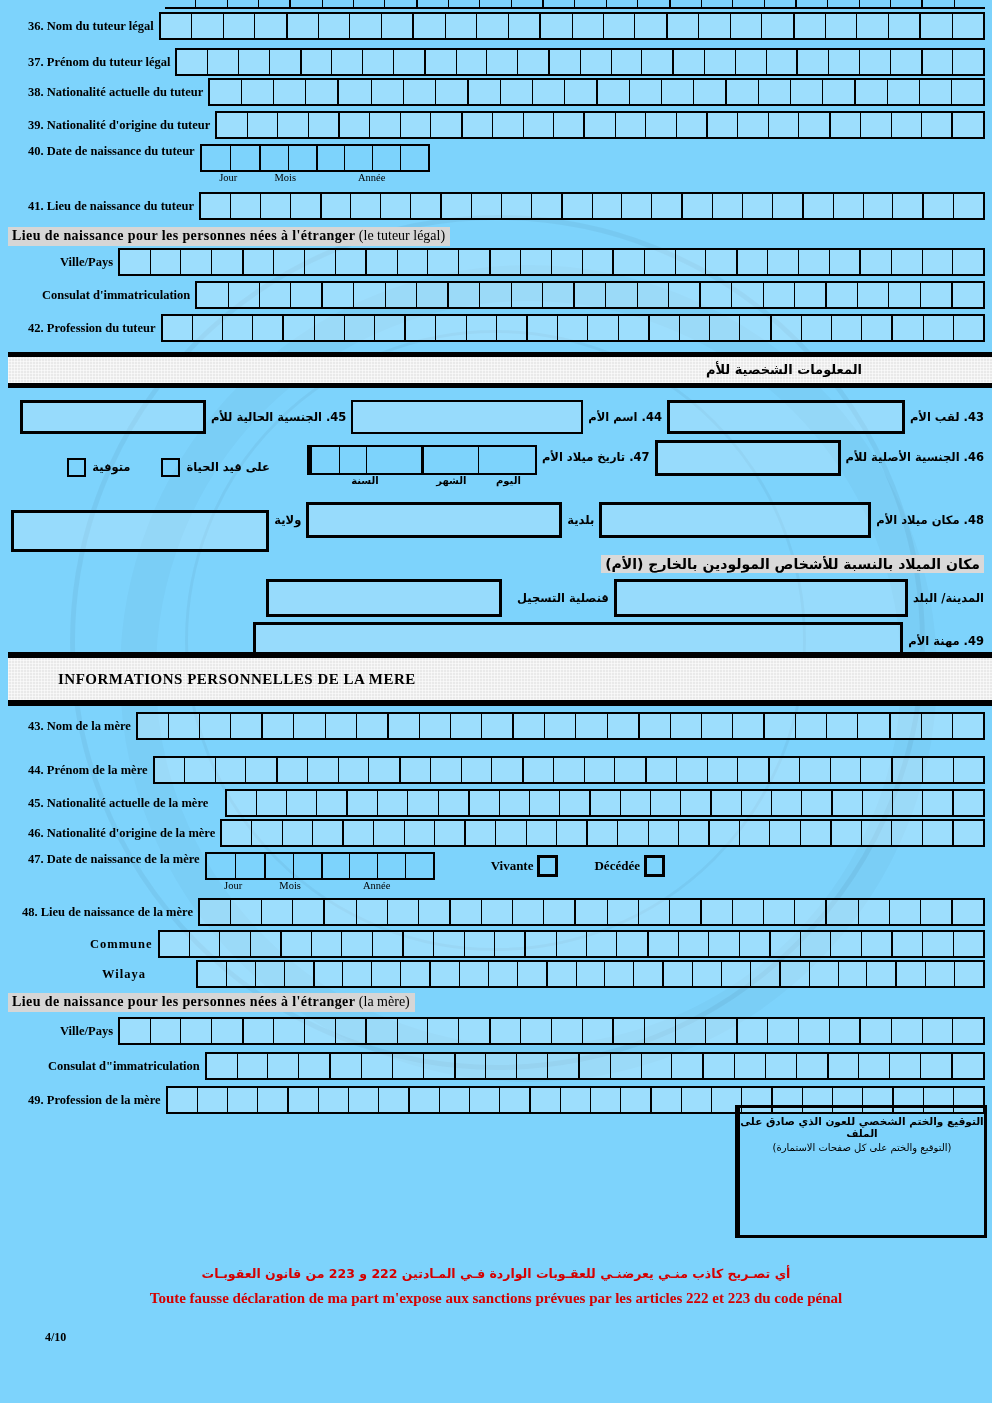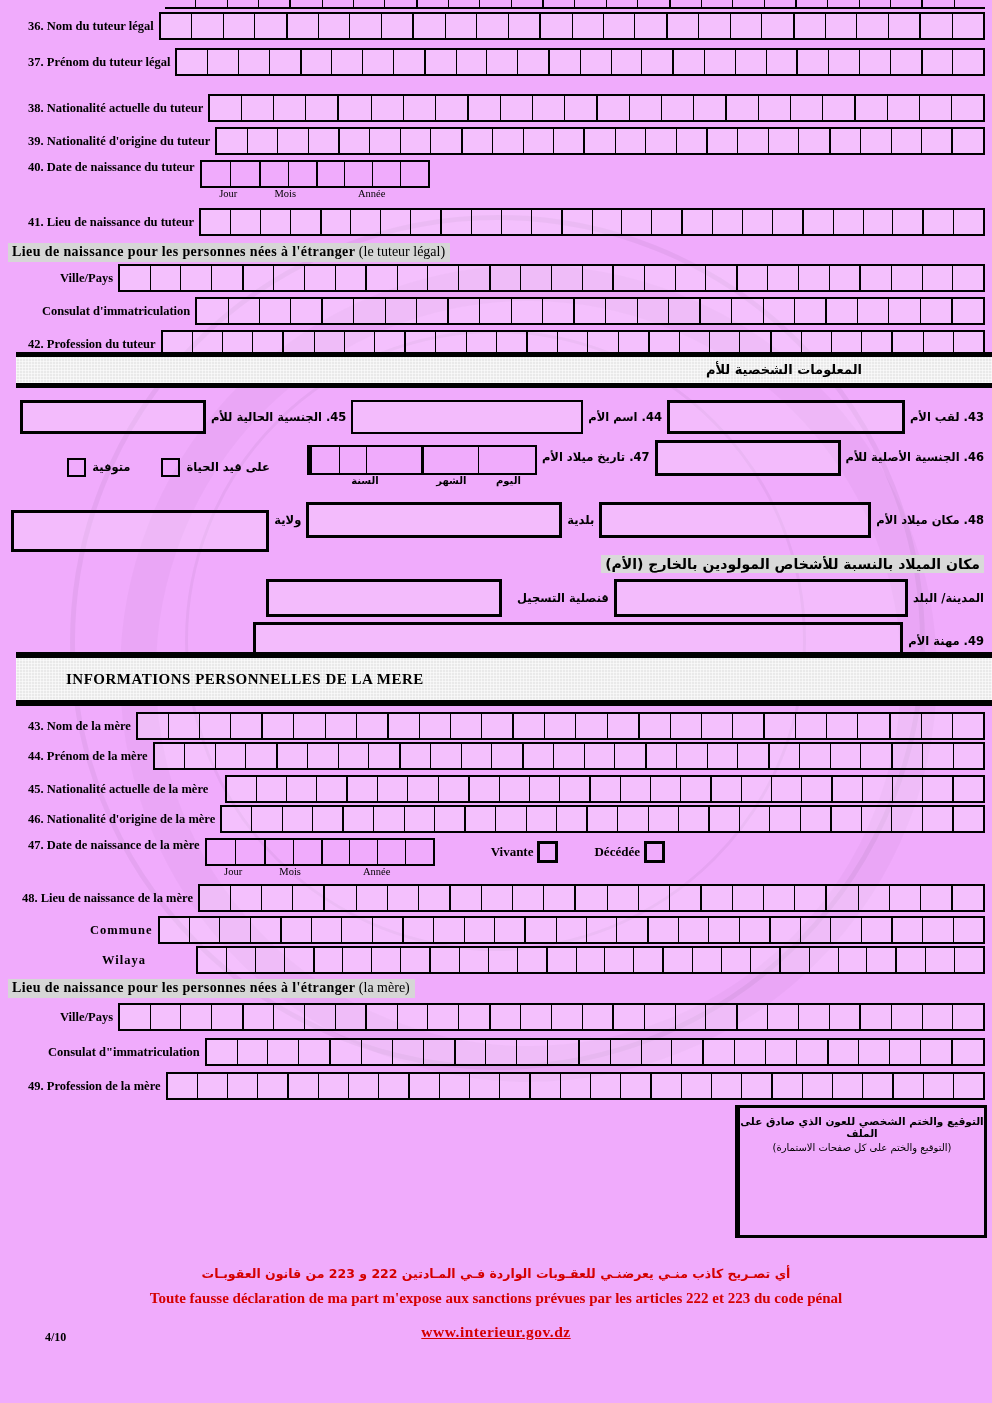--- a/index.html
+++ b/index.html
@@ -1,16 +1,16 @@
 <!DOCTYPE html>
 <html><head>
 <meta charset="utf-8">
 <style>
   html,body{margin:0;padding:0;background:#fff;}
-  #page{position:relative;width:992px;height:1403px;background:#f0abfc;overflow:hidden;
+  #page{position:relative;width:992px;height:1403px;background:#7dd3fc;overflow:hidden;
         font-family:"Liberation Serif","DejaVu Serif",serif;color:#000;}
   
   .wm{position:absolute;border-radius:50%;pointer-events:none;}
   #wm1{top:215px;left:70px;width:845px;height:845px;border:5px solid rgba(0,0,0,0.045);}
   #wm2{top:265px;left:120px;width:745px;height:745px;border:36px solid rgba(0,0,0,0.025);}
   #wm3{top:330px;left:185px;width:615px;height:615px;border:3px solid rgba(0,0,0,0.04);}
 
   
   .crow{display:flex;align-items:center;position:relative;}
   .lbl{font-size:12.5px;font-weight:bold;white-space:nowrap;padding:0 5px 0 20px;}
@@ -35,40 +35,40 @@
   .dsubs{display:flex;width:230px;height:12px;font-size:10.5px;}
   .dsubs span{text-align:center;}
   .dsubs .s0{width:57px;} .dsubs .s1{width:57px;} .dsubs .s2{width:116px;}
   .vlbl{font-size:13px;font-weight:bold;line-height:28px;margin-left:56px;}
   .vlbl.second{margin-left:36px;}
   .cbox{width:21px;height:22px;border:3px solid #000;box-sizing:border-box;margin:3px 0 0 4px;}
 
   
   #sec-tutor{position:absolute;top:12px;left:8px;right:7px;}
   #sec-mere{position:absolute;top:712px;left:8px;right:7px;}
-  #row-t36{margin-top:0;} #row-t37{margin-top:8px;} #row-t38{margin-top:18px;}
+  #row-t36{margin-top:0;} #row-t37{margin-top:8px;} #row-t38{margin-top:2px;}
   #row-t39{margin-top:5px;} #row-t40{margin-top:5px;} #row-t41{margin-top:8px;}
   #abroad-tutor{margin-top:6px;height:18px;}
   #row-tville{margin-top:4px;} #row-tconsulat{margin-top:5px;} #row-t42{margin-top:5px;}
-  #row-m43{margin-top:0;} #row-m44{margin-top:2px;} #row-m45{margin-top:5px;gap:12px;}
+  #row-m43{margin-top:0;} #row-m44{margin-top:16px;} #row-m45{margin-top:5px;gap:12px;}
   #row-m46{margin-top:2px;} #row-m47{margin-top:5px;} #row-m48{margin-top:6px;}
   #row-mcommune{margin-top:4px;} #row-mwilaya{margin-top:2px;gap:45px;}
   #abroad-mere{margin-top:4px;height:18px;}
   #row-mville{margin-top:7px;} #row-mconsulat{margin-top:7px;} #row-m49{margin-top:6px;}
   #row-tville .lbl{padding-left:52px;} #row-tconsulat .lbl{padding-left:34px;}
   #row-mville .lbl{padding-left:52px;} #row-mconsulat .lbl{padding-left:40px;}
   #row-mcommune .lbl{padding-left:82px;letter-spacing:1px;} #row-mwilaya .lbl{padding-left:94px;letter-spacing:1px;}
   #row-m48 .lbl{padding-left:14px;}
 
   .hl{display:inline-block;background:#d6d6d6;padding:1px 5px 2px 4px;font-size:14px;}
   .hl b{font-weight:bold;letter-spacing:.4px;}
   .hl .suffix{font-weight:normal;}
 
   
-  .band{position:absolute;left:16px;right:0;border-radius:14px;}
+  .band{position:absolute;left:8px;right:0;border-radius:14px;}
   #band-ar{top:352px;}
   #band-fr{top:652px;}
   .bar{height:5px;background:#000;}
   #band-fr .bar{height:6px;}
   .bandbg{background:#e9e9e9;
      background-image:repeating-linear-gradient(90deg,rgba(255,255,255,.55) 0 1px,transparent 1px 3px),
                       repeating-linear-gradient(0deg,rgba(255,255,255,.55) 0 1px,transparent 1px 3px);font-family:Liberation Serif, serif;}
   #band-ar .bandbg{height:26px;line-height:26px;text-align:right;padding-right:130px;
      font-family:"DejaVu Sans",sans-serif;font-size:13px;font-weight:bold;direction:rtl;}
   #band-fr .bandbg{height:42px;line-height:42px;padding-left:50px;
@@ -880,14 +880,13 @@
   </div>
 
   <div id="sig-box">
     <div class="sig1">التوقيع والختم الشخصي للعون الذي صادق على الملف</div>
     <div class="sig2">(التوقيع والختم على كل صفحات الاستمارة)</div>
   </div>
 
   <div id="warn-ar">أي تصـريح كاذب منـي يعرضنـي للعقـوبات الواردة فـي المـادتين 222 و 223 من قانون العقوبـات</div>
   <div id="warn-fr">Toute fausse déclaration de ma part m'expose aux sanctions prévues par les articles 222 et 223 du code pénal</div>
   <div id="page-num">4/10</div>
-  <a id="site-link">www.interieur.gov.dz</a>
 </div>
 
 </body></html>

